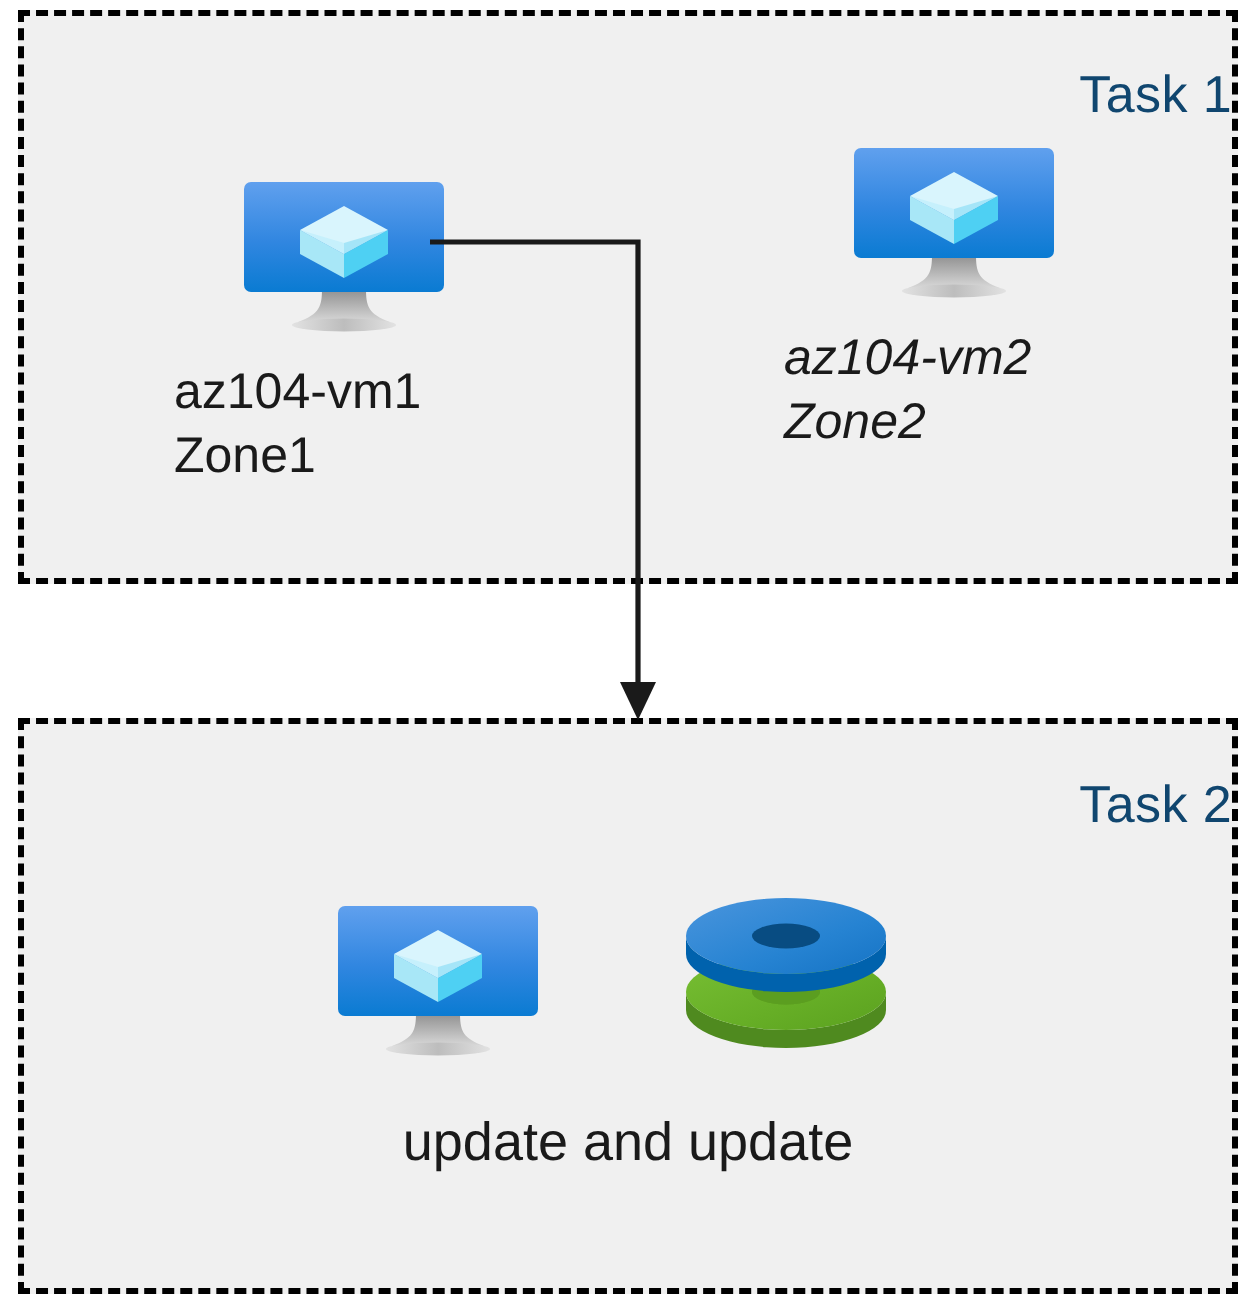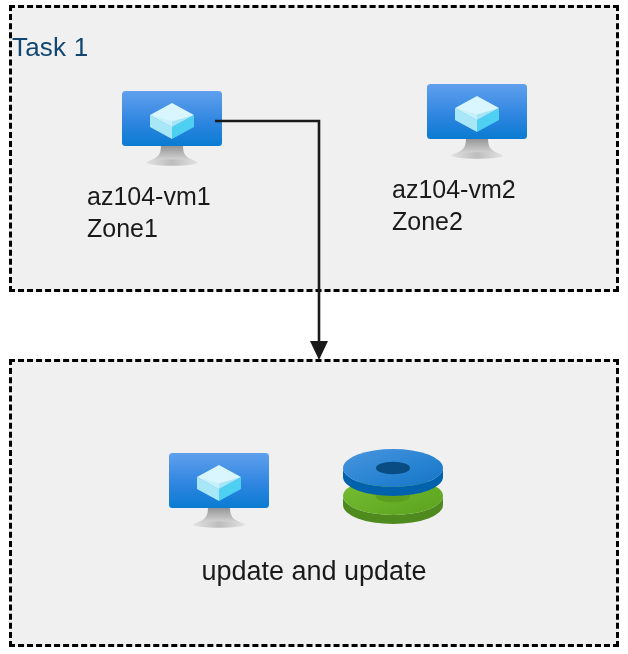--- a/index.html
+++ b/index.html
@@ -41,38 +41,38 @@
   #task2-box {
     left: 9px;
     top: 359px;
     width: 610px;
     height: 288px;
   }
 
   .task-title {
     position: absolute;
     width: 100%;
-    text-align: left;
+    text-align: right;
     color: #10466f;
     font-size: 26px;
     letter-spacing: 0.2px;
     line-height: 1;
     white-space: nowrap;
   }
   #task1-title { top: 26px; }
   #task2-title { top: 27px; }
 
   
   .node {
     position: absolute;
     width: 170px;
     text-align: left;
   }
   #node-vm1 { left: 75px; top: 79px; }
-  #node-vm2 { left: 380px; top: 72px; }
+  #node-vm2 { left: 380px; top: 62px; font-style: italic; }
 
   .node-label {
     margin-top: 10px;
     color: #1a1a1a;
     font-size: 25px;
     line-height: 1.27;
     white-space: pre-line;
   }
 
   
@@ -206,20 +206,21 @@
         </g>
       </svg>
       <div class="node-label">az104-vm2
 Zone2</div>
     </div>
 
   </div>
 
   <div class="task-box" id="task2-box">
 
+    <div class="task-title" id="task2-title">Task 2</div>
 
     <div id="task2-icon-row">
 
       <div id="task2-vm-icon-wrap">
         <svg class="vm-icon" viewBox="0 0 110 84">
           <defs>
             <linearGradient id="scr3" x1="0" y1="0" x2="0" y2="1">
               <stop offset="0" stop-color="#60a0ee"></stop>
               <stop offset="0.55" stop-color="#3086e0"></stop>
               <stop offset="1" stop-color="#0a7bd2"></stop>

